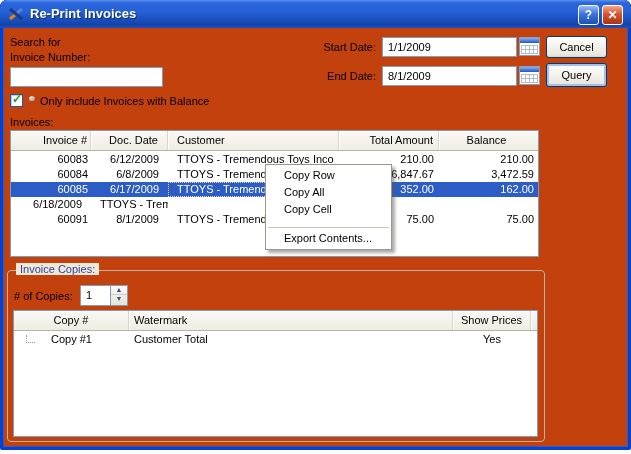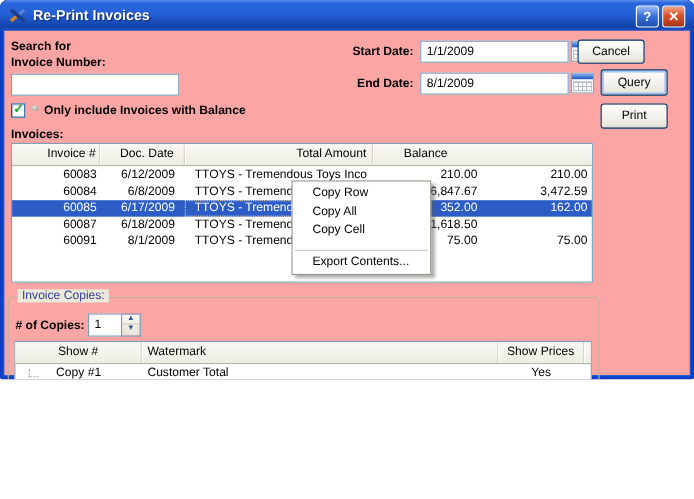--- a/index.html
+++ b/index.html
@@ -1,36 +1,36 @@
 <!DOCTYPE html>
 <html><head>
 <meta charset="utf-8">
 <style>
   html,body{margin:0;padding:0;background:#fff;}
   *{box-sizing:border-box;}
   .stage{
-    position:relative;width:631px;height:345px;overflow:hidden;
-    background:#fca5a5;
+    position:relative;width:631px;height:450px;overflow:hidden;
+    background:#c2410c;
     border-radius:7px 7px 3px 3px;
     box-shadow:inset 0 0 0 3px #0a40c8, inset 0 0 0 4px #2a5cd0;
     font-family:"Liberation Sans",sans-serif;font-size:11px;color:#000;
   }
   
   .titlebar{
     position:absolute;left:0;top:0;width:631px;height:28px;
     background:linear-gradient(180deg,#5a90ee 0%,#2a66dc 10%,#2560d6 45%,#1243a8 88%,#1d52c6 100%);
     border-radius:7px 7px 0 0;
   }
   .title-icon{position:absolute;left:8px;top:6px;width:16px;height:16px;}
   .title-text{position:absolute;left:30px;top:6px;color:#fff;font-size:13px;font-weight:bold;text-shadow:1px 1px 1px rgba(0,0,30,.5);white-space:nowrap;}
   .cap-btn{position:absolute;top:5px;width:21px;height:20px;border:1px solid #fff;border-radius:3px;color:#fff;font-weight:bold;font-size:12px;line-height:18px;text-align:center;}
   .help-btn{left:578px;background:linear-gradient(#9cbcf4,#3c74dc 45%,#1e50b0);}
   .close-btn{left:602px;background:linear-gradient(#f0a88c,#d9512c 45%,#a93318);}
   
-  .lbl{position:absolute;white-space:nowrap;font-weight:bold;}
+  .lbl{position:absolute;white-space:nowrap;}
   .textbox{position:absolute;background:#fff;border:1px solid #7f9db9;padding:3px 5px 0;white-space:nowrap;overflow:hidden;}
   .btn{position:absolute;border:1px solid #003c74;border-radius:3px;text-align:center;
        background:linear-gradient(#ffffff,#f4f3ee 45%,#e9e7dc 90%,#d8d5c5);cursor:default;}
   .btn-default{box-shadow:inset 0 0 0 2px #9fc0f2;}
   
   .checkbox{position:absolute;left:10px;top:94px;width:13px;height:13px;background:#fff;border:1px solid #1c5a9c;box-shadow:inset 1px 1px 1px rgba(110,140,180,.5);}
   .checkbox .mark{position:absolute;left:1px;top:-3px;color:#21a121;font-size:12px;font-weight:bold;}
   .mini-dot{position:absolute;left:29px;top:96px;width:6px;height:5px;border-radius:50% 50% 40% 40%;background:radial-gradient(circle at 35% 30%,#e8e6da,#8f8c80);}
   
   .grid{position:absolute;background:#fff;border:1px solid #7f9db9;}
@@ -106,29 +106,29 @@
       <div class="cal-grid"></div>
     </div>
 
   <div class="lbl" style="left:300px;top:70px;width:76px;text-align:right;">End Date:</div>
   <div class="textbox" style="left:382px;top:66px;width:135px;height:20px;">8/1/2009</div>
   <div class="cal" style="left:519px;top:66px;">
       <div class="cal-band"></div>
       <div class="cal-grid"></div>
     </div>
 
-  <div class="btn" style="left:525px;top:36px;width:61px;height:22px;line-height:20px;">Cancel</div>
+  <div class="btn" style="left:546px;top:36px;width:61px;height:22px;line-height:20px;">Cancel</div>
   <div class="btn btn-default" style="left:546px;top:63px;width:61px;height:24px;line-height:22px;">Query</div>
-  <div class="btn" style="left:546px;top:94px;width:61px;height:23px;line-height:21px;">Print</div>
 
   <div class="lbl" style="left:10px;top:116px;">Invoices:</div>
   <div class="grid" style="left:10px;top:130px;width:529px;height:127px;">
     <div class="ghead inv-cols">
       <div class="hc c-r3">Invoice #</div>
       <div class="hc c-r9">Doc. Date</div>
+      <div class="hc c-l9">Customer</div>
       <div class="hc c-r5">Total Amount</div>
       <div class="hc c-r4">Balance</div>
     </div>
     <div style="padding-top:1px;">
       <div class="trow inv-cols">
         <div class="c-r3">60083</div>
         <div class="c-r9">6/12/2009</div>
         <div class="c-l9">TTOYS - Tremendous Toys Inco</div>
         <div class="c-r5">210.00</div>
         <div class="c-r4">210.00</div>
@@ -141,21 +141,20 @@
         <div class="c-r4">3,472.59</div>
       </div>
       <div class="trow inv-cols selected">
         <div class="c-r3">60085</div>
         <div class="c-r9">6/17/2009</div>
         <div class="c-l9">TTOYS - Tremendous Toys Inco</div>
         <div class="c-r5">352.00</div>
         <div class="c-r4">162.00</div>
       </div>
       <div class="trow inv-cols">
-        <div class="c-r3">60087</div>
         <div class="c-r9">6/18/2009</div>
         <div class="c-l9">TTOYS - Tremendous Toys Inco</div>
         <div class="c-r5">1,618.50</div>
       </div>
       <div class="trow inv-cols">
         <div class="c-r3">60091</div>
         <div class="c-r9">8/1/2009</div>
         <div class="c-l9">TTOYS - Tremendous Toys Inco</div>
         <div class="c-r5">75.00</div>
         <div class="c-r4">75.00</div>
@@ -176,21 +175,21 @@
 
   <div class="lbl" style="left:14px;top:290px;"># of Copies:</div>
   <div class="numbox">1</div>
   <div class="spin">
     <div class="arrow up">▲</div>
     <div class="arrow">▼</div>
   </div>
 
   <div class="grid" style="left:13px;top:310px;width:525px;height:127px;">
     <div class="ghead cp-cols">
-      <div class="hc c-center">Show #</div>
+      <div class="hc c-center">Copy #</div>
       <div class="hc c-l5">Watermark</div>
       <div class="hc c-center">Show Prices</div>
       <div class="hc"></div>
     </div>
     <div class="trow cp-cols cp-row">
       <div class="c-center" style="position:relative;">
         <span class="tree-icon"></span>
         <span>Copy #1</span>
       </div>
       <div class="c-l5">Customer Total</div>

